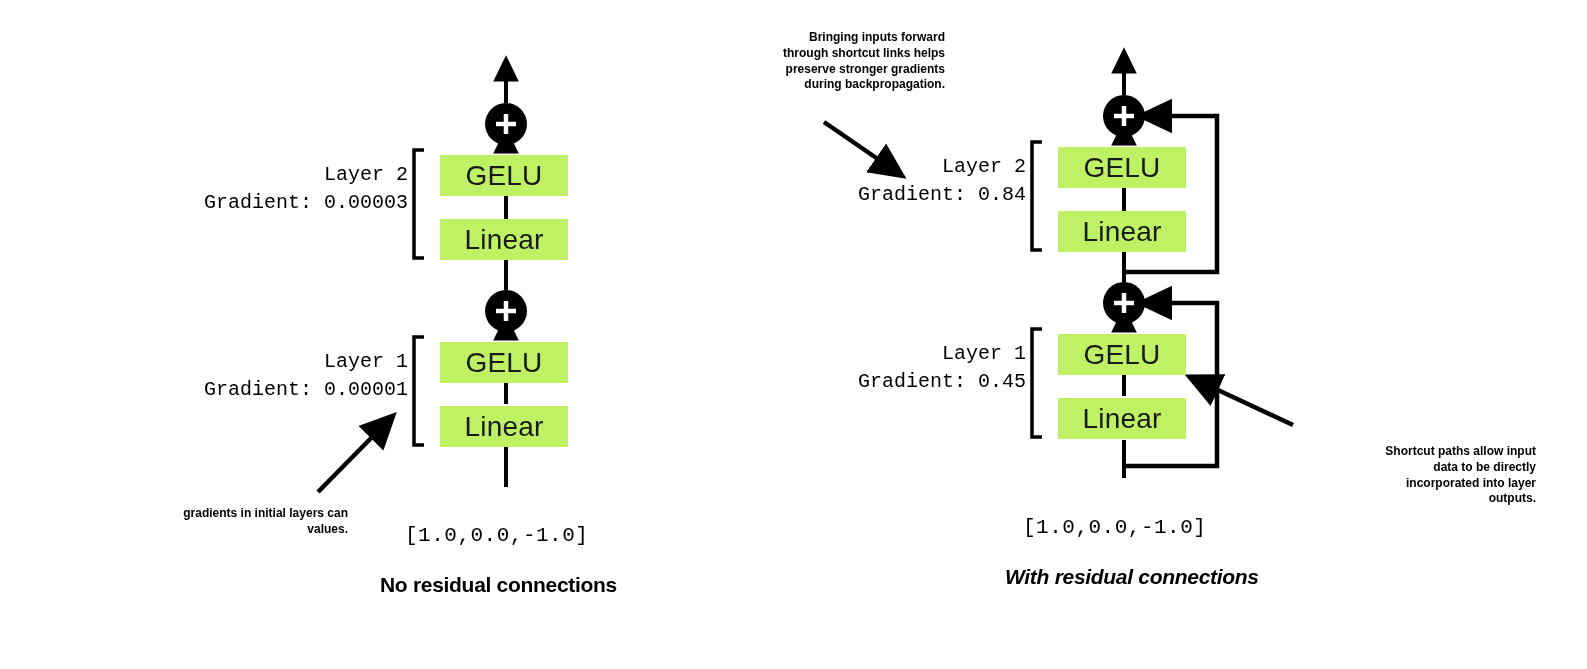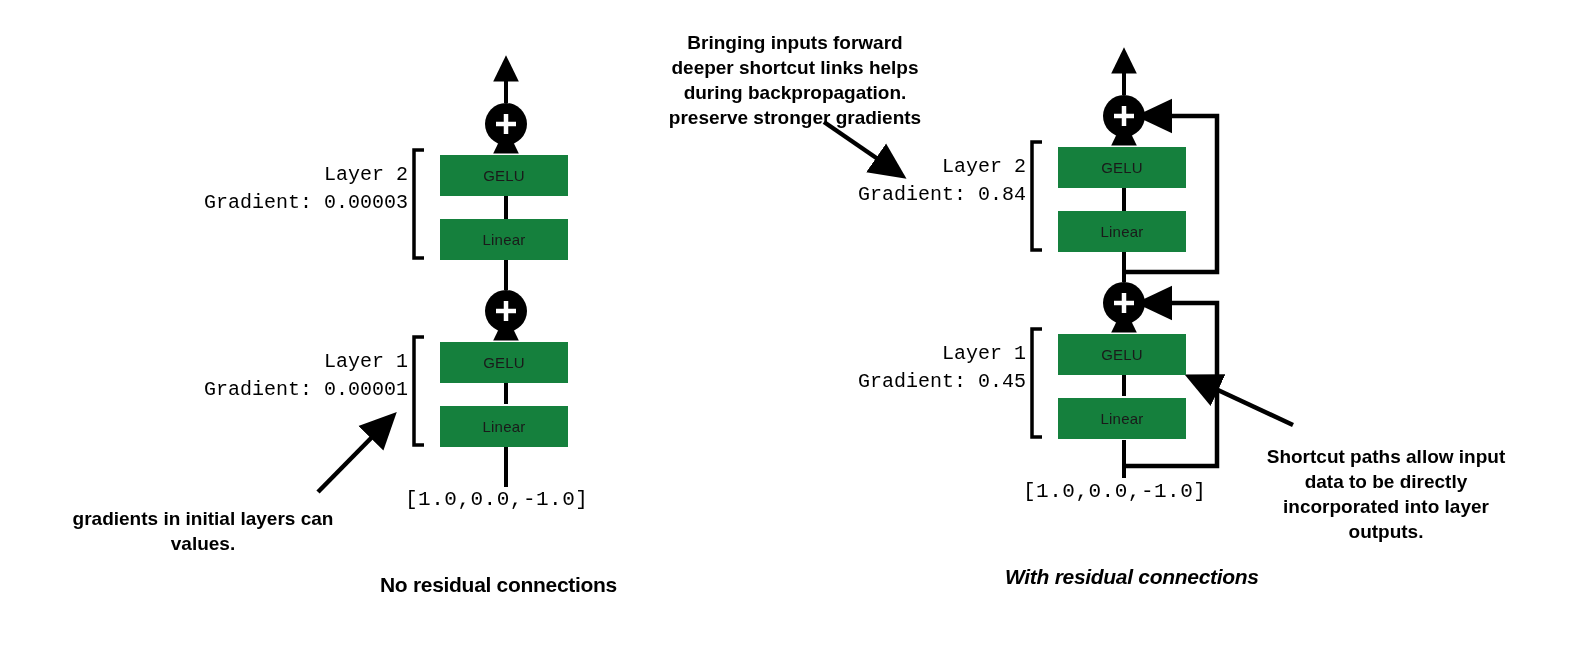--- a/index.html
+++ b/index.html
@@ -8,60 +8,61 @@
     background:#ffffff;
     font-family:"Liberation Sans", sans-serif;
     overflow:hidden;
     position:relative;
   }
   #stage{position:absolute;left:0;top:0;width:1587px;height:669px;}
   #svg-layer{position:absolute;left:0;top:0;width:1587px;height:669px;}
 
   .blk{
     position:absolute;
-    background:#15803d;
+    background:#bef264;
     color:#1a1a1a;
-    font-size:15px;
+    font-size:28px;
     font-family:"Liberation Sans", sans-serif;
     display:flex;align-items:center;justify-content:center;
     letter-spacing:0.2px;
   }
   .lyr-label{
     position:absolute;
     font-size:20px;
     color:#000;
     text-align:right;
     line-height:1.42;
     font-family:Liberation Mono, monospace;
     white-space:nowrap;
   }
   .mono-in{
     position:absolute;
     font-family:"Liberation Mono", monospace;
     font-size:21px;
     color:#000;
     letter-spacing:0.5px;
     white-space:nowrap;
+    margin-top:36px;
   }
   .caption{
     position:absolute;
     font-family:"Liberation Sans", sans-serif;
     font-weight:bold;
     font-size:21px;
     color:#000;
     white-space:nowrap;
     letter-spacing:-0.3px;
   }
   .annot{
     position:absolute;
     font-family:"Liberation Sans", sans-serif;
     font-weight:bold;
-    font-size:19px;
-    color:#000;
-    text-align:center;
+    font-size:12px;
+    color:#000;
+    text-align:right;
     line-height:1.32;
   }
 </style>
 </head>
 <body>
 
 <div id="stage">
 
   <svg id="svg-layer" viewBox="0 0 1587 669">
     <defs>
@@ -184,23 +185,23 @@
 
   <div class="caption" style="left:1005px;top:565px;font-style:italic;">With residual connections</div>
 
   <div class="annot" style="left:58px;top:506px;width:290px;">
     <div>gradients in initial layers can</div>
     <div>values.</div>
   </div>
 
   <div class="annot" style="left:645px;top:30px;width:300px;">
     <div>Bringing inputs forward</div>
-    <div>deeper shortcut links helps</div>
+    <div>through shortcut links helps</div>
+    <div>preserve stronger gradients</div>
     <div>during backpropagation.</div>
-    <div>preserve stronger gradients</div>
   </div>
 
   <div class="annot" style="left:1236px;top:444px;width:300px;">
     <div>Shortcut paths allow input</div>
     <div>data to be directly</div>
     <div>incorporated into layer</div>
     <div>outputs.</div>
   </div>
 
 </div>

